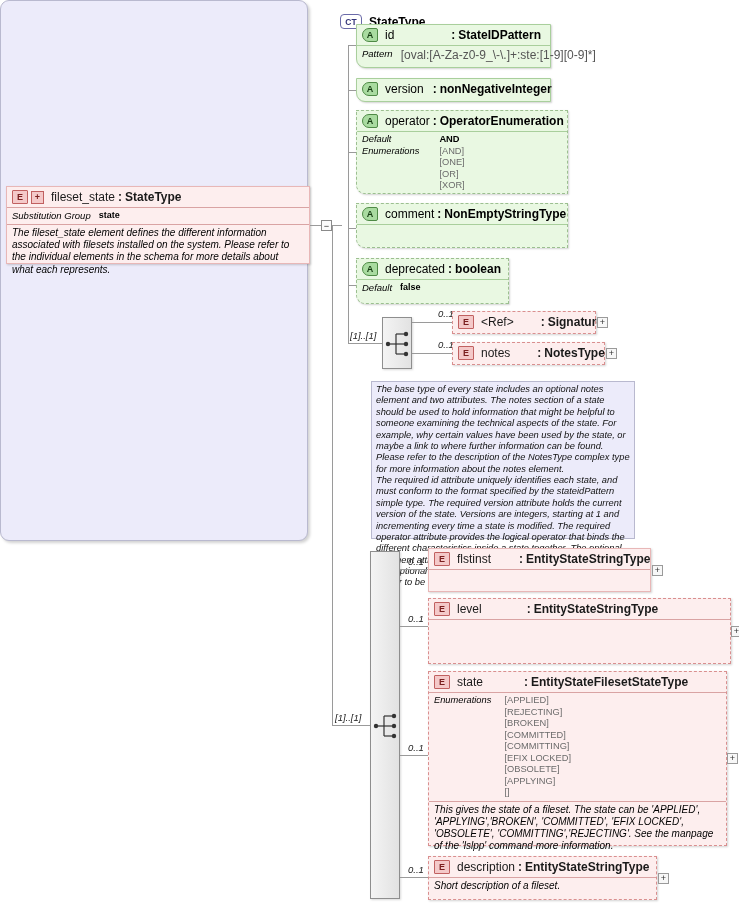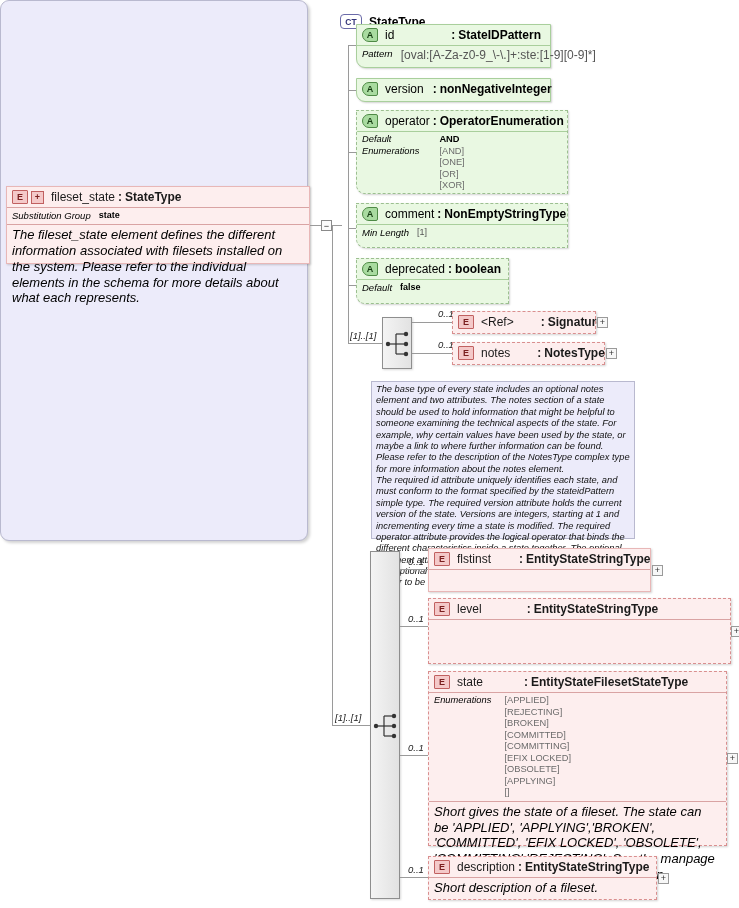--- a/index.html
+++ b/index.html
@@ -19,21 +19,21 @@
     padding:3px 6px 3px 5px;
     font-weight:bold;font-size:12px;white-space:nowrap;
   }
   .box .rowline{height:1px;}
   .box .detail{
     display:flex;padding:2px 5px 3px 5px;font-size:9.5px;
   }
   .box .detail .k{font-style:italic;white-space:nowrap;}
   .box .detail .v{margin-left:8px;}
   .box .doc{
-    padding:2px 10px 4px 5px;font-size:13px;font-style:italic;line-height:1.22;
+    padding:2px 10px 4px 5px;font-size:10px;font-style:italic;line-height:1.22;
   }
 
   
   .el{background:#fdeeee;border:1px solid #e8b7b7;box-shadow:1px 1px 2px rgba(0,0,0,.18);}
   .el.dashed{border:1px dashed #d98f8f;}
   .el .hdr{color:#1a1a1a;}
   .el .rowline{background:#d9a3a3;}
   
   .at{background:#e9f8e2;border:1px solid #a9cf9c;box-shadow:1px 1px 2px rgba(0,0,0,.18);}
   .at.dashed{border:1px dashed #9cbf90;}
@@ -206,24 +206,20 @@
 <div class="box at dashed" style="left:356px;top:203px;width:212px;height:45px;">
   <div class="hdr">
     <span class="icn icn-a">
         <span>A</span>
       </span>
     <span class="nm">comment</span>
     <span class="colon">:</span>
     <span class="tp">NonEmptyStringType</span>
   </div>
   <div class="rowline"></div>
-  <div class="detail">
-    <span class="k">Min Length</span>
-    <span class="v" style="font-size:9px;color:#555;">[1]</span>
-  </div>
 </div>
 
 <div class="ln lnh" style="left:348px;top:285px;width:12px;"></div>
 <div class="box at dashed" style="left:356px;top:258px;width:153px;height:46px;">
   <div class="hdr">
     <span class="icn icn-a">
         <span>A</span>
       </span>
     <span class="nm">deprecated</span>
     <span class="colon">:</span>
@@ -363,21 +359,21 @@
         <div>[BROKEN]</div>
         <div>[COMMITTED]</div>
         <div>[COMMITTING]</div>
         <div>[EFIX LOCKED]</div>
         <div>[OBSOLETE]</div>
         <div>[APPLYING]</div>
         <div>[]</div>
       </div>
   </div>
   <div class="rowline"></div>
-  <div class="doc">Short gives the state of a fileset. The state can be 'APPLIED', 'APPLYING','BROKEN', 'COMMITTED', 'EFIX LOCKED', 'OBSOLETE', 'COMMITTING','REJECTING'. See the manpage of the 'lslpp' command more information.</div>
+  <div class="doc">This gives the state of a fileset. The state can be 'APPLIED', 'APPLYING','BROKEN', 'COMMITTED', 'EFIX LOCKED', 'OBSOLETE', 'COMMITTING','REJECTING'. See the manpage of the 'lslpp' command more information.</div>
 </div>
 <div class="exp" style="left:727px;top:753px;">
   <span>+</span>
 </div>
 
 <div class="ln lnh" style="left:400px;top:877px;width:30px;"></div>
 <div class="card" style="left:408px;top:864px;">0..1</div>
 <div class="box el dashed" style="left:428px;top:856px;width:229px;height:44px;">
   <div class="hdr">
     <span class="icn icn-e">

